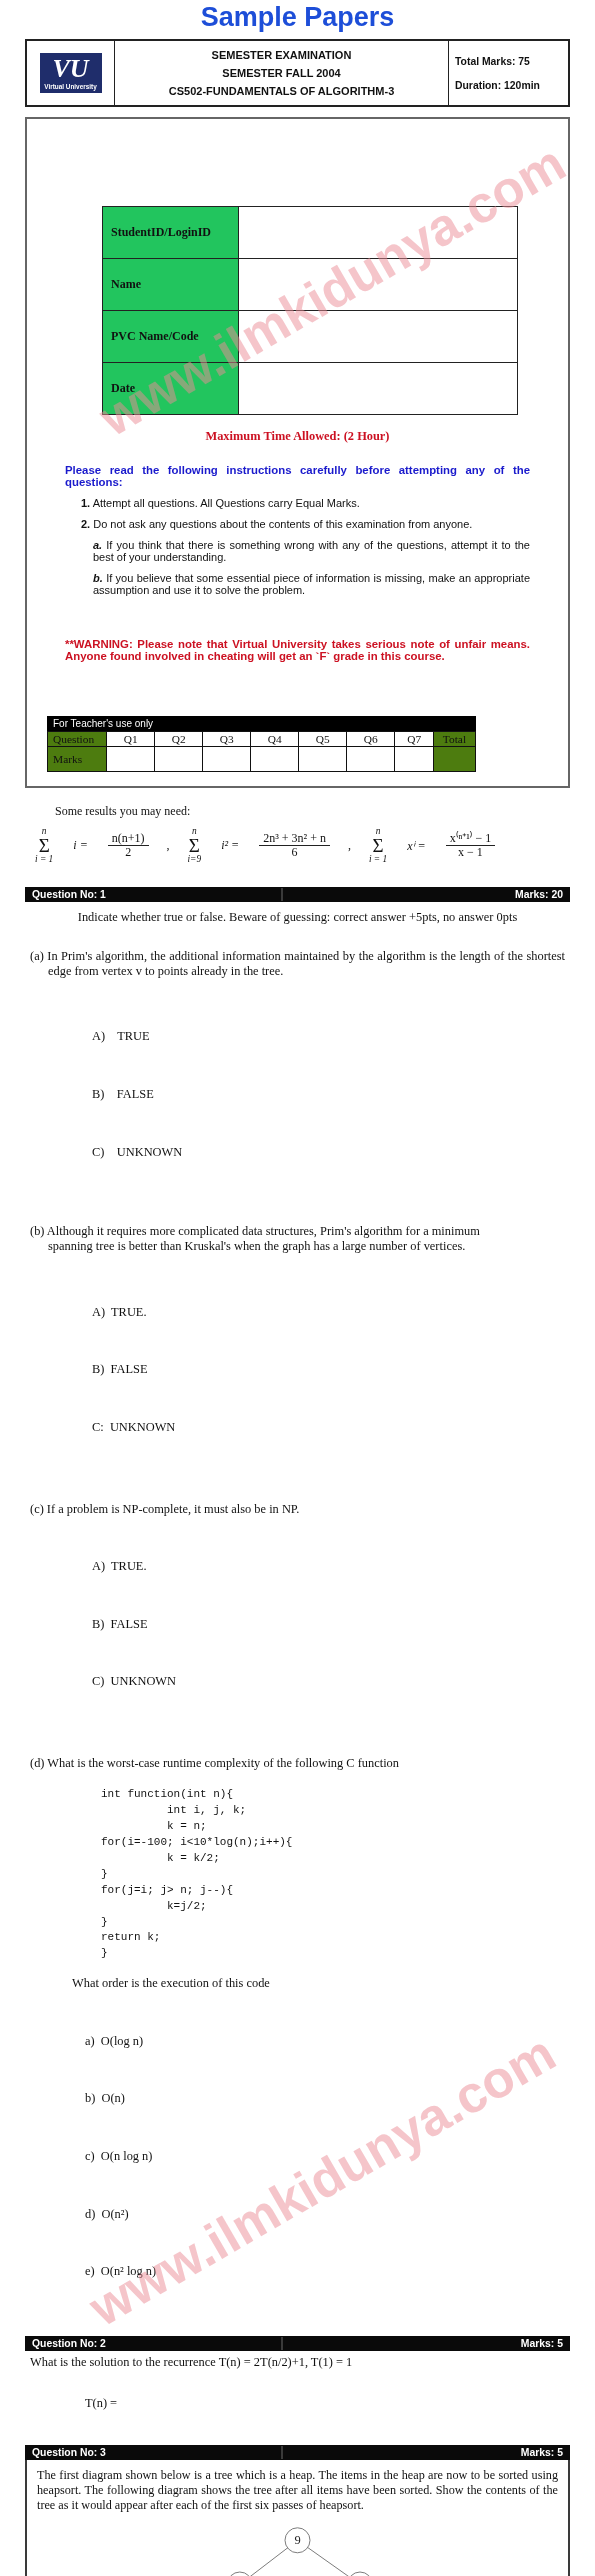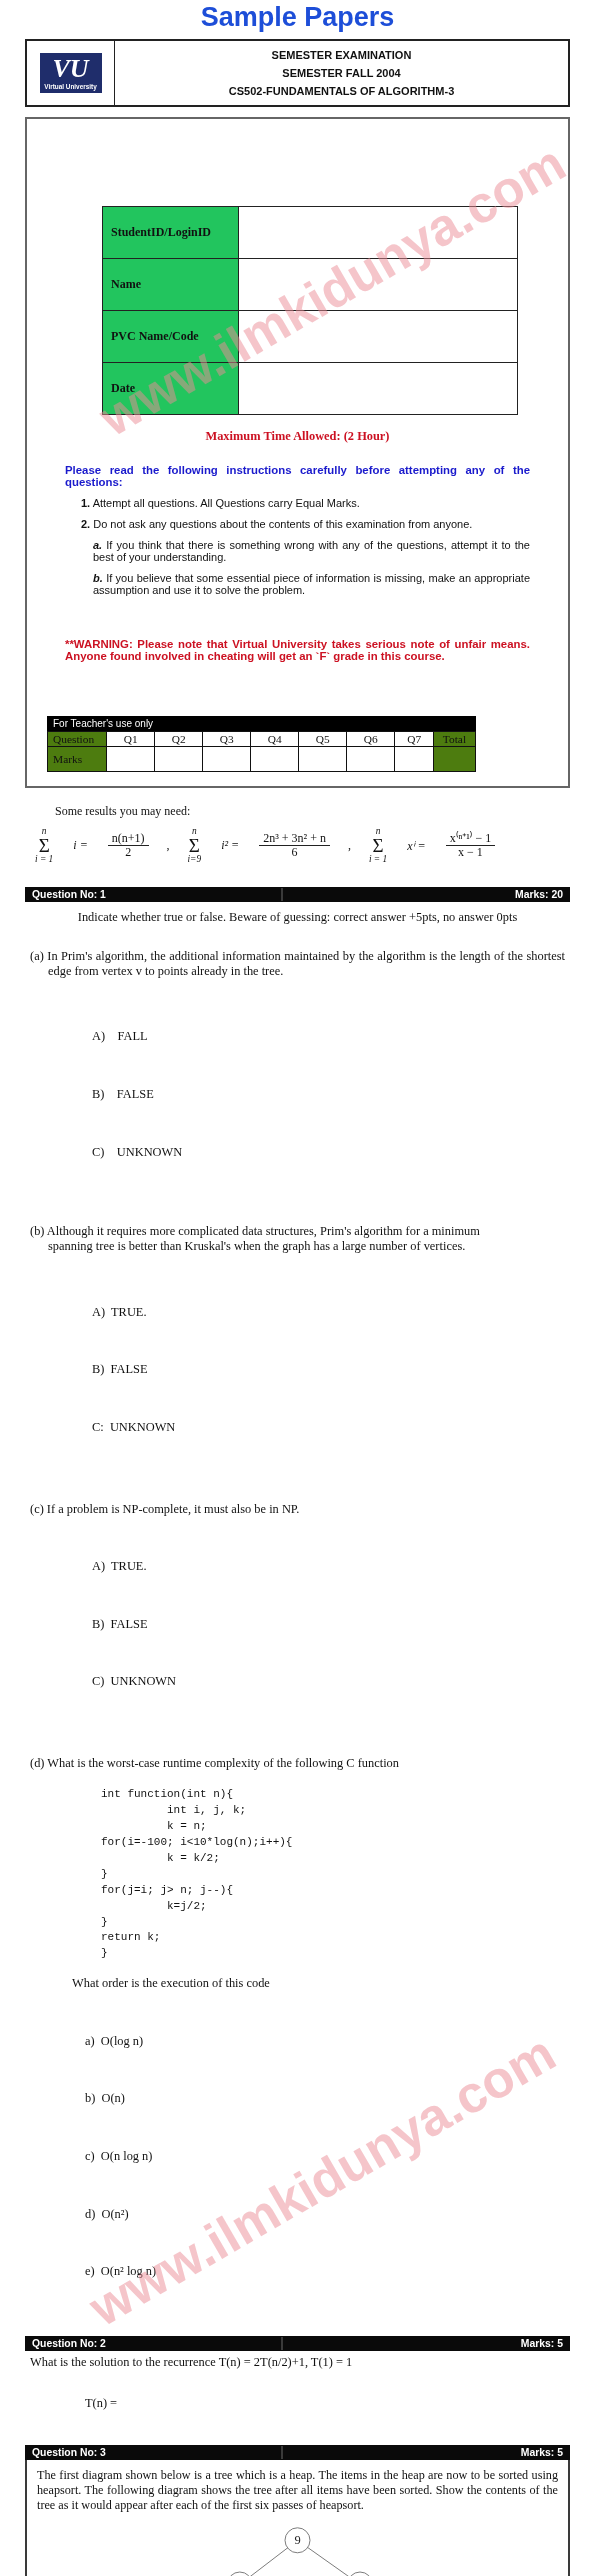--- a/index.html
+++ b/index.html
@@ -78,20 +78,24 @@
   <div class="hdr-logo">
     <div class="logo-box">
       <div class="logo-vu">VU</div>
       <div class="logo-cap">Virtual University</div>
     </div>
   </div>
   <div class="hdr-center">
     <div>SEMESTER EXAMINATION</div>
     <div>SEMESTER FALL 2004</div>
     <div>CS502-FUNDAMENTALS OF ALGORITHM-3</div>
+  </div>
+  <div class="hdr-right">
+    <div>Total Marks: 75</div>
+    <div>Duration: 120min</div>
   </div>
 </div>
 
 <div class="main-box">
   <table class="stu-table">
     <tbody>
         <tr>
       <td class="stu-label">StudentID/LoginID</td>
       <td class="stu-value"></td>
     </tr>
@@ -190,21 +194,21 @@
 </div>
 
 <div class="qbar" style="margin-top:22px">
   <span>Question No: 1</span>
   <span>Marks: 20</span>
 </div>
 <div class="plain">
   <div class="center" style="margin-top:8px;">Indicate whether true or false. Beware of guessing: correct answer +5pts, no answer 0pts</div>
   <div class="jtext hang" style="margin-top:24px;">(a) In Prim's algorithm, the additional information maintained by the algorithm is the length of the shortest edge from vertex v to points already in the tree.</div>
   <div class="opts">
-    <div>A)    FALL</div>
+    <div>A)    TRUE</div>
     <div>B)    FALSE</div>
     <div>C)    UNKNOWN</div>
   </div>
   <div class="hang" style="margin-top:24px;max-width:466px;">(b)  Although it requires more complicated data structures, Prim's algorithm for a minimum spanning tree is better than Kruskal's when the graph has a large number of vertices.</div>
   <div class="opts">
     <div>A)  TRUE.</div>
     <div>B)  FALSE</div>
     <div>C:  UNKNOWN</div>
   </div>
   <div class="hang" style="margin-top:26px;">(c) If a problem is NP-complete, it must also be in NP.</div>

